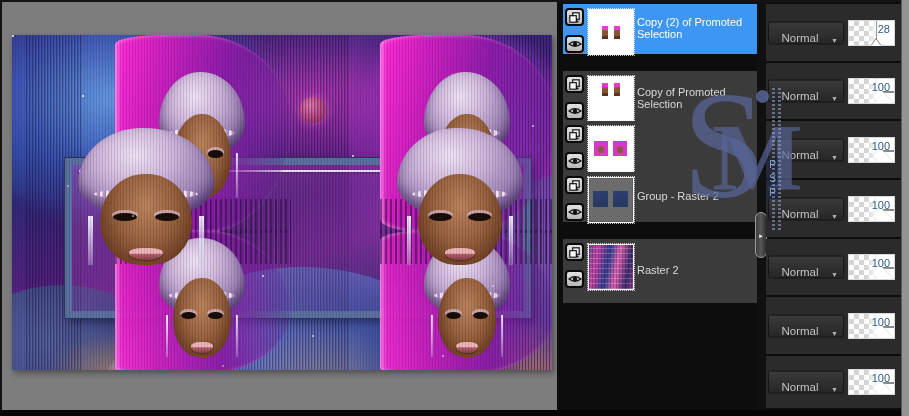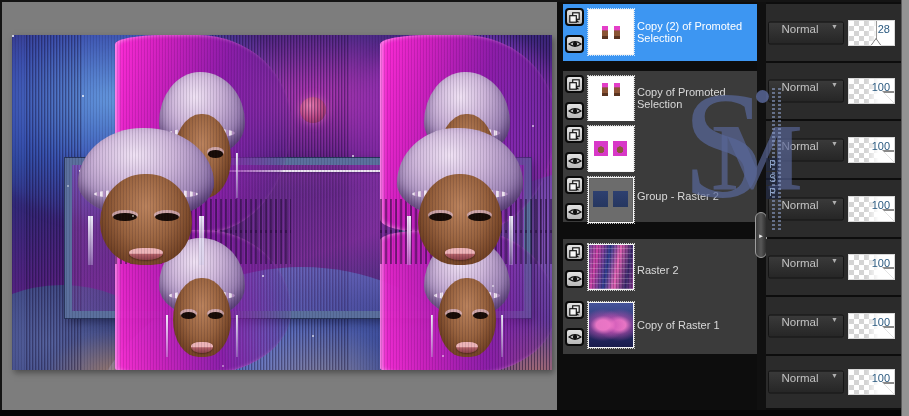--- a/index.html
+++ b/index.html
@@ -80,21 +80,21 @@
   .t6{background:radial-gradient(ellipse at 32% 50%,rgba(240,120,200,.95) 0 16%,rgba(200,80,180,.5) 30%,transparent 52%),radial-gradient(ellipse at 68% 50%,rgba(240,120,200,.95) 0 16%,rgba(200,80,180,.5) 30%,transparent 52%),linear-gradient(180deg,#46549a 0%,#2a3474 50%,#1a1c4c 100%);}
   .t7{background:radial-gradient(ellipse at 38% 50%,#f270c0 0 14%,rgba(220,80,180,.65) 26%,transparent 46%),radial-gradient(ellipse at 62% 50%,#f270c0 0 14%,rgba(220,80,180,.65) 26%,transparent 46%),radial-gradient(ellipse at 50% 50%,#6a78c8 0 40%,transparent 70%),linear-gradient(180deg,#2a2a64 0%,#141436 60%,#30204e 100%);}
 
   
   .splitter{position:absolute;left:200px;top:0;width:9px;height:416px;background:#101010;}
   .sp-handle{position:absolute;left:-2px;top:212px;width:12px;height:46px;border-radius:7px;background:linear-gradient(90deg,#3c3c3c,#585858,#2e2e2e);border:1px solid #9d9d9d;box-sizing:border-box;display:flex;align-items:center;justify-content:center;}
   .sp-arrow{color:#f0f0f0;font-size:7px;line-height:1;}
 
   
   .crow{position:absolute;left:209px;width:135px;background:#2b2b2b;}
-  .blend{position:absolute;left:2px;top:50%;transform:translateY(-50%);width:76px;height:23px;background:linear-gradient(#3a3a3a,#262626);border:1px solid #151515;border-radius:2px;box-sizing:border-box;display:flex;align-items:flex-start;color:#c3c3c3;font-size:11.5px;}
+  .blend{position:absolute;left:2px;top:50%;transform:translateY(-50%);width:76px;height:23px;background:linear-gradient(#3a3a3a,#262626);border:1px solid #151515;border-radius:2px;box-sizing:border-box;display:flex;align-items:flex-end;color:#c3c3c3;font-size:11.5px;}
   .blend .bl-label{flex:1;text-align:center;}
   .blend .dd{font-size:7px;color:#b0b0b0;padding-right:5px;}
   .opacity{position:absolute;left:82px;top:50%;transform:translateY(-50%);width:47px;height:26px;background-color:#fff;border:1px solid #d8d8d8;box-sizing:border-box;
     background-image:linear-gradient(90deg,rgba(255,255,255,0) 38%,#fff 66%),linear-gradient(45deg,#d4d4d4 25%,transparent 25%,transparent 75%,#d4d4d4 75%),linear-gradient(45deg,#d4d4d4 25%,transparent 25%,transparent 75%,#d4d4d4 75%);
     background-size:100% 100%,10px 10px,10px 10px;background-position:0 0,0 0,5px 5px;}
   .oval{position:absolute;top:2px;right:4px;font-size:11px;color:#2b5a80;}
   .op-line{display:none;position:absolute;top:0;bottom:0;width:1px;background:#9a9a9a;}
   .caret{position:absolute;bottom:-1px;width:0;height:0;border-left:5px solid transparent;border-right:5px solid transparent;border-bottom:7px solid #fff;filter:drop-shadow(0 -1px 0 #555);}
   .fold-edge{display:none;position:absolute;right:0;bottom:0;width:0;height:0;border-style:solid;border-width:0 12px 12px 0;border-color:transparent #8a8a8a transparent transparent;}
   .fold{display:none;position:absolute;right:0;bottom:0;width:0;height:0;border-style:solid;border-width:0 10px 10px 0;border-color:transparent #fff transparent transparent;}
@@ -206,21 +206,21 @@
         <div class="earr earrL"></div>
         <div class="earr earrR"></div>
     </div>
 
     <div class="a-stripes"></div>
     <div class="a-dots"></div>
   </div>
 
   <div class="panel">
 
-    <div class="lrow sel" style="top:4px;height:57px;">
+    <div class="lrow sel" style="top:4px;height:50px;">
       <div class="licons">
         <div class="chip">
             <svg width="13" height="13" viewBox="0 0 18 18">
               <rect x="6.5" y="2.5" width="9" height="9" fill="#efefef" stroke="#111" stroke-width="1.6"></rect>
               <rect x="2.5" y="6.5" width="9" height="9" fill="#f7f7f7" stroke="#111" stroke-width="1.6"></rect>
               <path d="M11.5 15.5 L11.5 11.5 L15.5 15.5 Z" fill="#111"></path>
             </svg>
           </div>
         <div class="chip">
             <svg width="14" height="10" viewBox="0 0 20 14">
@@ -299,39 +299,20 @@
           </div>
         <div class="chip">
             <svg width="14" height="10" viewBox="0 0 20 14">
               <path d="M1.5 7 Q10 0.5 18.5 7 Q10 13.5 1.5 7 Z" fill="none" stroke="#111" stroke-width="1.7"></path>
               <circle cx="10" cy="7" r="3.1" fill="#111"></circle>
             </svg>
           </div>
       </div>
       <div class="lthumb t5"></div>
       <div class="lname">Raster 2</div>
-    </div>
-    <div class="lrow" style="top:297px;height:57px;">
-      <div class="licons">
-        <div class="chip">
-            <svg width="13" height="13" viewBox="0 0 18 18">
-              <rect x="6.5" y="2.5" width="9" height="9" fill="#efefef" stroke="#111" stroke-width="1.6"></rect>
-              <rect x="2.5" y="6.5" width="9" height="9" fill="#f7f7f7" stroke="#111" stroke-width="1.6"></rect>
-              <path d="M11.5 15.5 L11.5 11.5 L15.5 15.5 Z" fill="#111"></path>
-            </svg>
-          </div>
-        <div class="chip">
-            <svg width="14" height="10" viewBox="0 0 20 14">
-              <path d="M1.5 7 Q10 0.5 18.5 7 Q10 13.5 1.5 7 Z" fill="none" stroke="#111" stroke-width="1.7"></path>
-              <circle cx="10" cy="7" r="3.1" fill="#111"></circle>
-            </svg>
-          </div>
-      </div>
-      <div class="lthumb t6"></div>
-      <div class="lname">Copy of Raster 1</div>
     </div>
 
     <div class="splitter">
       <div class="sp-handle">
           <span class="sp-arrow">▸</span>
         </div>
     </div>
 
     <div class="crow" style="top:4px;height:57px;">
       <div class="blend">

